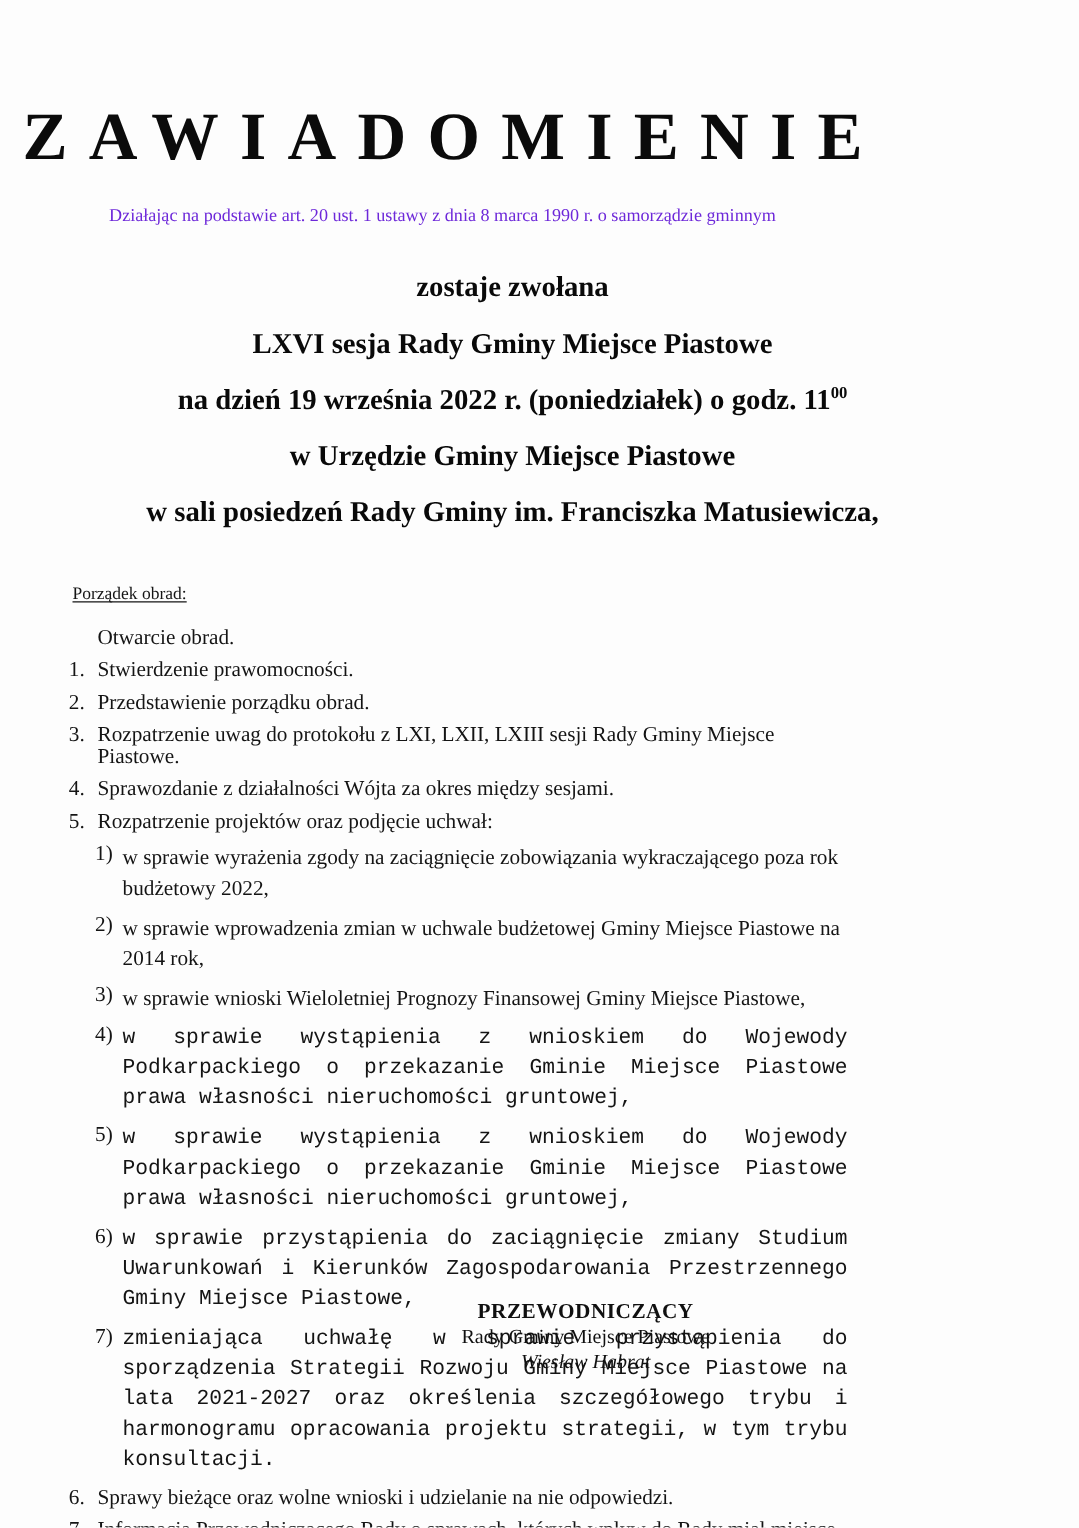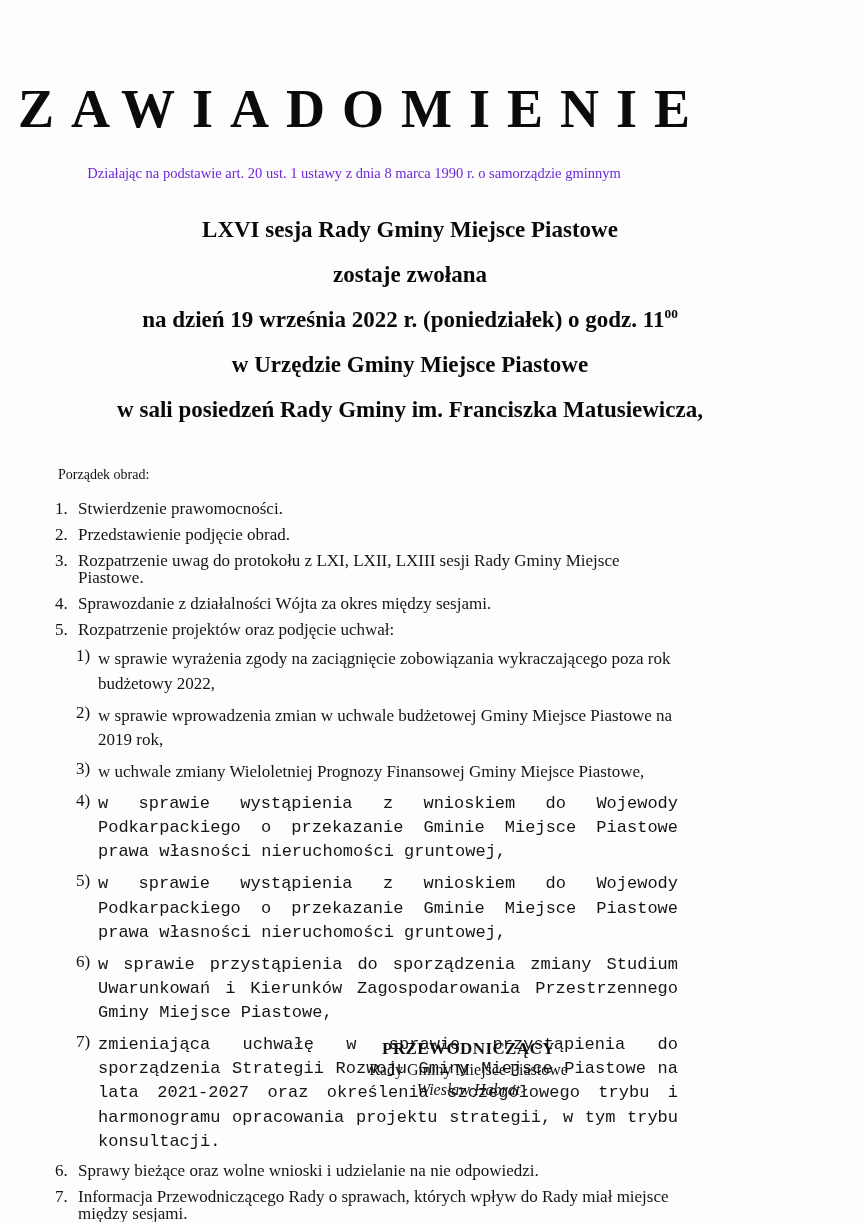--- a/index.html
+++ b/index.html
@@ -72,20 +72,21 @@
   
   .agenda {
     margin: 44px 0 0 0;
     padding: 0 28px 0 55px;
     font-size: 17px;
     line-height: 1.0;
     color: #141414;
   }
   .agenda-heading {
     font-size: 14px;
+    text-decoration: underline;
     text-underline-offset: 2px;
     margin: 0 0 18px 3px;
     display: inline-block;
   }
   .agenda-intro {
     margin: 0 0 9px 23px;
     font-size: 17px;
   }
 
   .item {
@@ -164,40 +165,41 @@
 
 <div class="page">
 
   <h1 class="doc-title">ZAWIADOMIENIE</h1>
 
   <div class="preamble">
     <div>Działając na podstawie art. 20 ust. 1 ustawy z dnia 8 marca 1990 r. o samorządzie gminnym</div>
   </div>
 
   <div class="announce">
+    <div class="ln">zostaje zwołana</div>
     <div class="ln">LXVI sesja Rady Gminy Miejsce Piastowe</div>
-    <div class="ln">zostaje zwołana</div>
     <div class="ln"><span>na dzień 19 września 2022 r. (poniedziałek) o godz. 11</span><sup>00</sup></div>
     <div class="ln">w Urzędzie Gminy Miejsce Piastowe</div>
     <div class="ln">w sali posiedzeń Rady Gminy im. Franciszka Matusiewicza,</div>
   </div>
 
   <div class="agenda">
 
     <div class="agenda-heading">Porządek obrad:</div>
 
+    <div class="agenda-intro">Otwarcie obrad.</div>
 
     <div class="item">
       <span class="item-num">1.</span>
       <span class="item-text">Stwierdzenie prawomocności.</span>
     </div>
 
     <div class="item">
       <span class="item-num">2.</span>
-      <span class="item-text">Przedstawienie podjęcie obrad.</span>
+      <span class="item-text">Przedstawienie porządku obrad.</span>
     </div>
 
     <div class="item">
       <span class="item-num">3.</span>
       <span class="item-text">Rozpatrzenie uwag do protokołu z LXI, LXII, LXIII sesji Rady Gminy Miejsce Piastowe.</span>
     </div>
 
     <div class="item">
       <span class="item-num">4.</span>
       <span class="item-text">Sprawozdanie z działalności Wójta za okres między sesjami.</span>
@@ -210,41 +212,41 @@
 
     <div class="sublist">
 
       <div class="subitem">
         <span class="subitem-num">1)</span>
         <span class="subitem-text">w sprawie wyrażenia zgody na zaciągnięcie zobowiązania wykraczającego poza rok budżetowy 2022,</span>
       </div>
 
       <div class="subitem">
         <span class="subitem-num">2)</span>
-        <span class="subitem-text">w sprawie wprowadzenia zmian w uchwale budżetowej Gminy Miejsce Piastowe na 2019 rok,</span>
+        <span class="subitem-text">w sprawie wprowadzenia zmian w uchwale budżetowej Gminy Miejsce Piastowe na 2014 rok,</span>
       </div>
 
       <div class="subitem">
         <span class="subitem-num">3)</span>
-        <span class="subitem-text">w uchwale zmiany Wieloletniej Prognozy Finansowej Gminy Miejsce Piastowe,</span>
+        <span class="subitem-text">w sprawie wnioski Wieloletniej Prognozy Finansowej Gminy Miejsce Piastowe,</span>
       </div>
 
       <div class="subitem">
         <span class="subitem-num">4)</span>
         <span class="subitem-text justify">w sprawie wystąpienia z wnioskiem do Wojewody Podkarpackiego o przekazanie Gminie Miejsce Piastowe prawa własności nieruchomości gruntowej,</span>
       </div>
 
       <div class="subitem">
         <span class="subitem-num">5)</span>
         <span class="subitem-text justify">w sprawie wystąpienia z wnioskiem do Wojewody Podkarpackiego o przekazanie Gminie Miejsce Piastowe prawa własności nieruchomości gruntowej,</span>
       </div>
 
       <div class="subitem">
         <span class="subitem-num">6)</span>
-        <span class="subitem-text justify">w sprawie przystąpienia do sporządzenia zmiany Studium Uwarunkowań i Kierunków Zagospodarowania Przestrzennego Gminy Miejsce Piastowe,</span>
+        <span class="subitem-text justify">w sprawie przystąpienia do zaciągnięcie zmiany Studium Uwarunkowań i Kierunków Zagospodarowania Przestrzennego Gminy Miejsce Piastowe,</span>
       </div>
 
       <div class="subitem">
         <span class="subitem-num">7)</span>
         <span class="subitem-text justify">zmieniająca uchwałę w sprawie przystąpienia do sporządzenia Strategii Rozwoju Gminy Miejsce Piastowe na lata 2021-2027 oraz określenia szczegółowego trybu i harmonogramu opracowania projektu strategii, w tym trybu konsultacji.</span>
       </div>
 
     </div>
 
     <div class="item">

